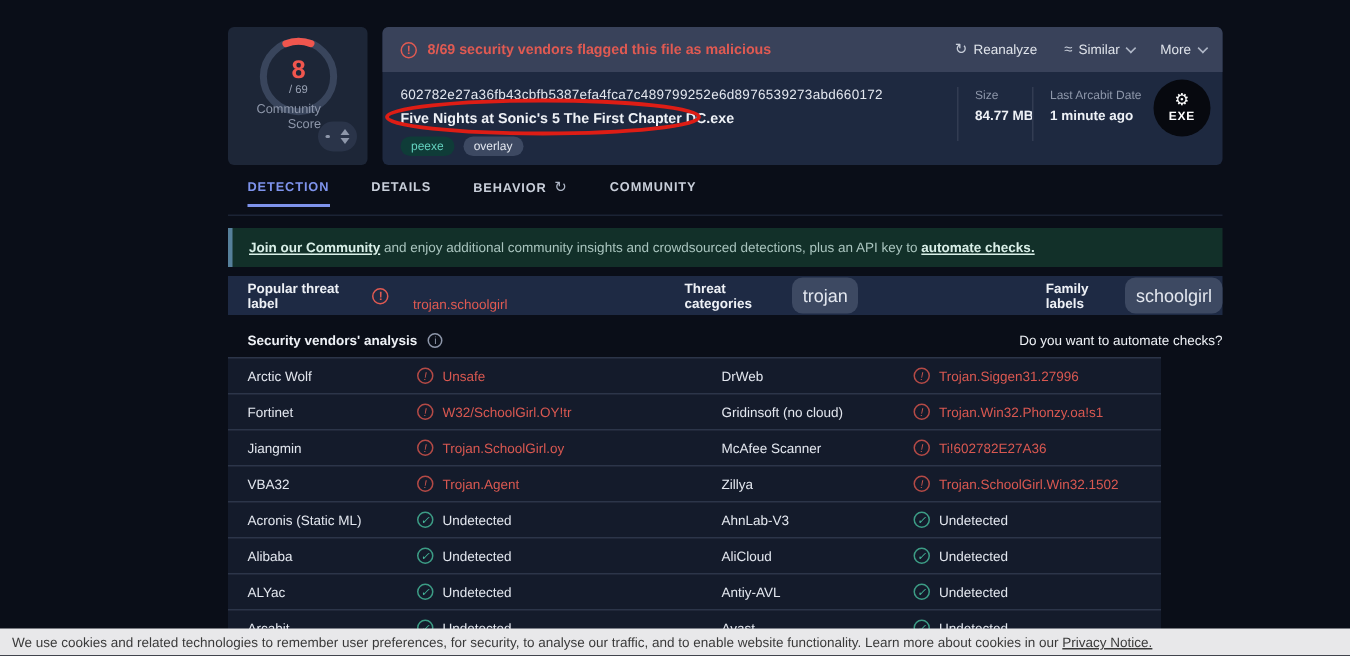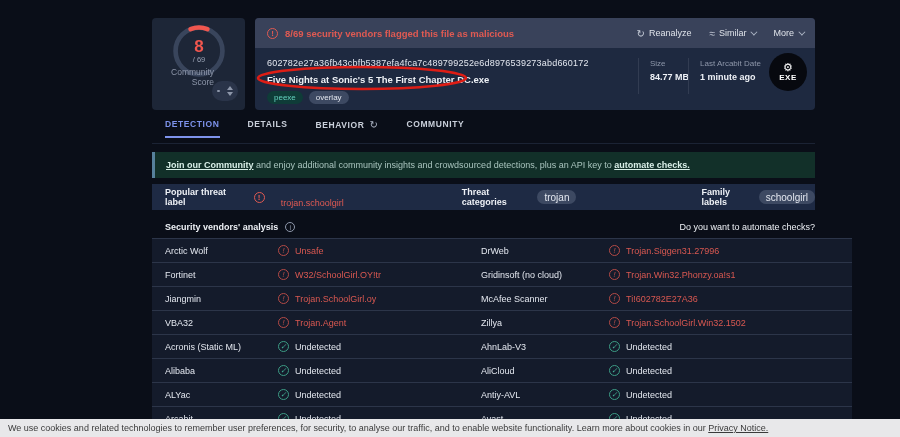--- a/index.html
+++ b/index.html
@@ -55,33 +55,33 @@
   .spinner { color:#aeb6c6; font-size:10px; font-weight:normal; }
 
   
   .community { left:152px; top:152px; width:663px; height:26px; background:#123029; border-left:3px solid #56809b; display:flex; align-items:center; padding-left:11px; font-size:9px; color:#a9c4be; }
   .community a, .community .lnk { color:#d9efe8; font-weight:bold; text-decoration:underline; cursor:pointer; }
 
   
   .threat-row { left:152px; top:184px; width:663px; height:26px; background:#1e2a44; display:flex; align-items:center; font-size:9px; }
   .threat-label { font-weight:bold; color:#eef1f6; }
   .threat-value { color:#e05a52; margin-left:6px;margin-top:12px; }
-  .pill { background:#3d4962; color:#e3e7ef; font-size:10px; height:14px; border-radius:7px; padding:0 7px; display:flex; align-items:center; margin-left:8px; }
+  .pill { background:#3d4962; color:#e3e7ef; font-size:12px; height:24px; border-radius:7px; padding:0 7px; display:flex; align-items:center; margin-left:8px; }
   .tr-g1 { margin-left:13px; display:flex; align-items:center; gap:16px; }
   .tr-g2 { margin-left:118px; display:flex; align-items:center; }
   .tr-g3 { margin-left:125px; display:flex; align-items:center; }
 
   
   .vendors-header { left:152px; top:219px; width:663px; height:16px; display:flex; align-items:center; }
   .vh-title { font-size:9px; font-weight:bold; color:#eef1f6; margin-left:13px; }
   .info-icon { display:inline-flex; width:10px; height:10px; border:1px solid #8e97aa; border-radius:50%; color:#8e97aa; font-size:7px; align-items:center; justify-content:center; margin-left:7px; font-style:normal; }
   .vh-link { margin-left:auto; font-size:9px; color:#eef1f6; cursor:pointer; }
 
   
-  .det-table { left:152px; top:238px; width:700px; background:#141b2b; border-top:1px solid #2c3549; }
+  .det-table { left:152px; top:238px; width:622px; background:#141b2b; border-top:1px solid #2c3549; }
   .det-row { display:grid; grid-template-columns:113px 203px 128px 1fr; height:24px; align-items:center; padding-left:13px; border-bottom:1px solid #2c3549; }
   .vendor { font-size:9px; color:#e3e7ef; }
   .result { display:flex; align-items:center; gap:6px; }
   .st-icon { display:inline-flex; width:11px; height:11px; border-radius:50%; border:1px solid; align-items:center; justify-content:center; font-size:7.5px; flex:0 0 auto; }
   .cell[data-status="malicious"] .st-icon { border-color:#b44a46; color:#c4534d; }
   .cell[data-status="undetected"] .st-icon { border-color:#3c9c85; color:#43b397; }
   .cell[data-status="malicious"] .result-text { color:#d95851; font-size:9px; }
   .cell[data-status="undetected"] .result-text { color:#e3e7ef; font-size:9px; }
   .cell { display:contents; }
 

